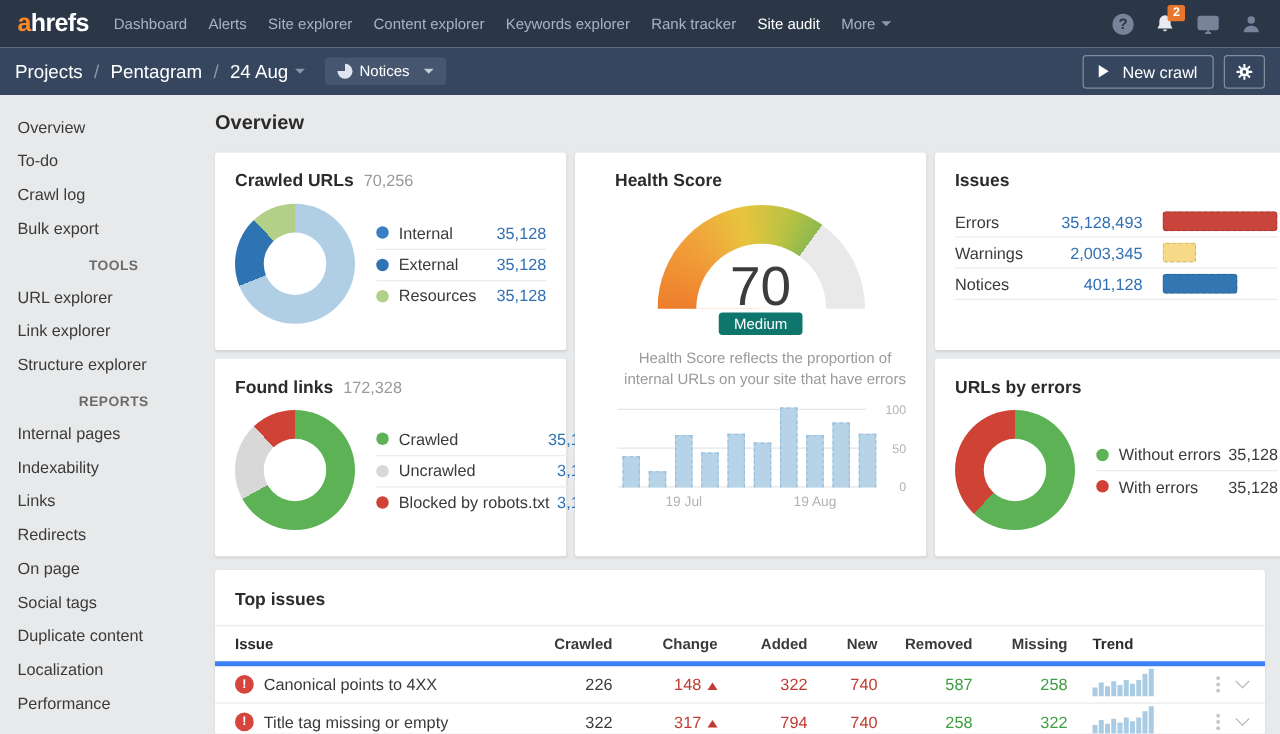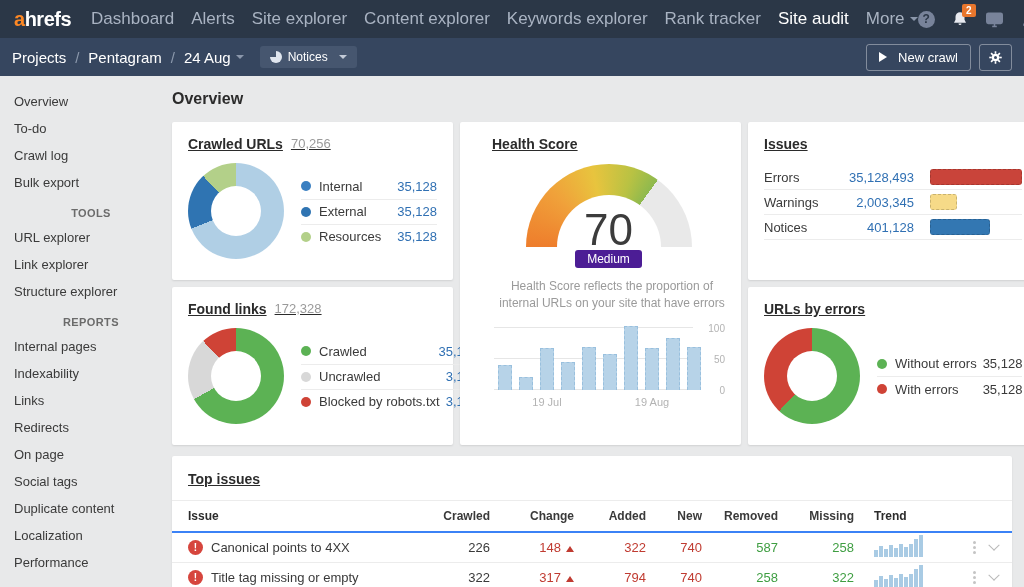--- a/index.html
+++ b/index.html
@@ -3,21 +3,21 @@
 <meta charset="utf-8">
 <style>
   * { box-sizing: border-box; }
   html,body { margin:0; padding:0; width:1024px; height:587px; overflow:hidden;
     font-family:"Liberation Sans", sans-serif; background:#e8e9ea; }
   
   .topnav { height:38px; background:#2b3747; display:flex; align-items:center; padding:0 14px; }
   .logo { font-size:20px; font-weight:bold; color:#fff; letter-spacing:-0.5px; margin-right:20px; cursor:pointer; }
   .logo .logo-a { color:#fd8824; }
   .nav-items { display:flex; align-items:center; gap:17px; }
-  .nav-item { color:#a9b3c2; font-size:17px; cursor:pointer; white-space:nowrap; display:flex; align-items:center; }
+  .nav-item { color:#a9b3c2; font-size:12px; cursor:pointer; white-space:nowrap; display:flex; align-items:center; }
   .nav-item.active { color:#ffffff; }
   .caret { width:0; height:0; border:4px solid transparent; border-top-color:#8b97ab; margin-left:5px; margin-top:4px; }
   .nav-right { margin-left:auto; display:flex; align-items:center; gap:16px; }
   .icon-btn { position:relative; display:flex; align-items:center; cursor:pointer; color:#78839a; }
   .help-circle { width:17px; height:17px; border-radius:50%; background:#78839a; color:#2b3747;
     font-size:12px; font-weight:bold; display:flex; align-items:center; justify-content:center; }
   .notif-badge { position:absolute; top:-6px; right:-7px; background:#e8762d; color:#fff;
     font-size:10px; font-weight:bold; padding:1px 4px; border-radius:2px; line-height:11px; }
   
   .toolbar { height:38px; background:#36465f; display:flex; align-items:center; padding:0 12px; }
@@ -38,59 +38,59 @@
   .side-item { display:flex; align-items:center; width:142px; padding:2px 0; margin-bottom:7px; cursor:pointer; line-height:16px; }
   .side-badge { margin-left:auto; background:#e25c5c; color:#fff; font-size:11px; border-radius:9px; padding:1px 8px; }
   .side-header { font-size:11px; font-weight:bold; color:#6b6b6b; letter-spacing:.4px; margin:14px 0 9px;text-align:center; }
   .main { flex:1; padding:14px 12px 0 4px; overflow:hidden; }
   .page-title { font-size:16px; font-weight:bold; color:#2b2b2b; margin:0 0 14px 0; }
   .grid { display:grid; grid-template-columns:281px 281px 1fr; gap:7px; align-items:start; }
   .col { display:flex; flex-direction:column; gap:7px; }
   .card { background:#fff; border-radius:2px; box-shadow:0 1px 2px rgba(0,0,0,.1); padding:14px 16px; }
   .h158 { height:158px; }
   .h323 { height:323px;padding-left:32px; }
-  .card-title { font-size:14px; font-weight:bold; color:#2b2b2b; display:flex; align-items:flex-start; gap:8px;text-decoration:underline; }
+  .card-title { font-size:14px; font-weight:bold; color:#2b2b2b; display:flex; align-items:center; gap:8px; }
   .card-total { font-weight:normal; color:#9a9a9a; font-size:13px; }
   
   .donut-body { display:flex; align-items:center; margin-top:11px; }
   .donut { width:96px; height:96px; border-radius:50%; position:relative; flex-shrink:0; }
   .donut::after { content:""; position:absolute; inset:23px; background:#fff; border-radius:50%; }
   .legend { flex:1; margin-left:17px; }
   .legend-row { display:flex; align-items:center; height:25px; border-top:1px solid #ececec; font-size:13px; cursor:pointer; }
   .legend-row:first-child { border-top:none; }
   .dot { width:10px; height:10px; border-radius:50%; margin-right:8px; flex-shrink:0; }
   .legend-label { color:#3a3a3a; white-space:nowrap; }
   .legend-value { margin-left:auto; padding-left:6px; }
   .lv-link { color:#3070b3; } .lv-dark { color:#3a3a3a; }
   
   .gauge-wrap { width:166px; height:83px; margin:12px auto 0; position:relative; overflow:hidden; }
   .gauge { position:absolute; top:0; left:0; width:166px; height:166px; border-radius:50%; }
   .gauge::after { content:""; position:absolute; inset:31px; background:#fff; border-radius:50%; }
   .score { position:absolute; bottom:-8px; width:100%; text-align:center; font-size:44px; color:#3c3c3c; z-index:2; }
-  .rating-badge { display:block; width:fit-content; margin:3px auto 0; background:#4c1d95; color:#fff;
+  .rating-badge { display:block; width:fit-content; margin:3px auto 0; background:#0f766e; color:#fff;
     font-size:12px; padding:2px 12px; border-radius:3px; cursor:pointer; }
   .hs-desc { width:240px; margin:10px auto 0; text-align:center; font-size:12px; color:#9a9a9a; line-height:1.4; }
   .trend { position:relative; height:86px; margin-top:10px; }
   .gridline { position:absolute; left:2px; right:32px; height:1px; background:#e6e6e6; }
   .ytick { position:absolute; right:0; font-size:10px; color:#b3b3b3; }
   .tbar { position:absolute; width:14px; background:#b7d3e8; border:1px dashed #99c0de; border-bottom:none; cursor:pointer; }
   .xlabel { position:absolute; bottom:0; font-size:11px; color:#b3b3b3; transform:translateX(-50%); white-space:nowrap; }
   
   .issue-rows { margin-top:13px; }
   .issue-row { display:flex; align-items:center; height:25px; border-bottom:1px solid #ececec; font-size:13px; }
   .issue-label { width:62px; color:#3a3a3a; }
   .issue-value { width:88px; text-align:right; color:#3070b3; cursor:pointer; }
   .hbar-wrap { flex:1; margin-left:16px; }
   .hbar { height:16px; border-radius:3px; border:1px dashed rgba(0,0,0,.18); cursor:pointer; }
   
   .top-issues { margin-top:11px; padding:0; min-height:140px; }
   .ti-title { padding:15px 16px 13px; border-bottom:1px solid #ececec; }
   .ti-grid { display:grid; grid-template-columns:minmax(0,1fr) 64px 84px 72px 56px 76px 76px 96px 48px;
     align-items:center; padding:0 14px 0 16px; }
-  .ti-head { height:32px; border-bottom:2px solid #3b82f6; font-size:12px; font-weight:bold; color:#2b2b2b; }
+  .ti-head { height:32px; border-bottom:4px solid #3b82f6; font-size:12px; font-weight:bold; color:#2b2b2b; }
   .ti-row { height:30px; border-bottom:1px solid #ececec; font-size:13px; }
   .cell-num { text-align:right; color:#3a3a3a; }
   .cell-red { color:#c03b31; } .cell-green { color:#3f9e42; }
   .th-trend, .cell-trend { padding-left:20px; text-align:left; }
   .issue-cell { display:flex; align-items:center; gap:8px; color:#3a3a3a; cursor:pointer; }
   .err-ico { width:15px; height:15px; border-radius:50%; background:#d6453d; color:#fff; font-size:10px;
     font-weight:bold; display:flex; align-items:center; justify-content:center; flex-shrink:0; }
   .tri-up { display:inline-block; width:0; height:0; border:4px solid transparent; border-bottom:6px solid #c03b31; margin-left:5px; }
   .spark { display:inline-flex; align-items:flex-end; gap:1px; height:22px; cursor:pointer; }
   .spark span { width:4px; background:#a9cbe4; }

